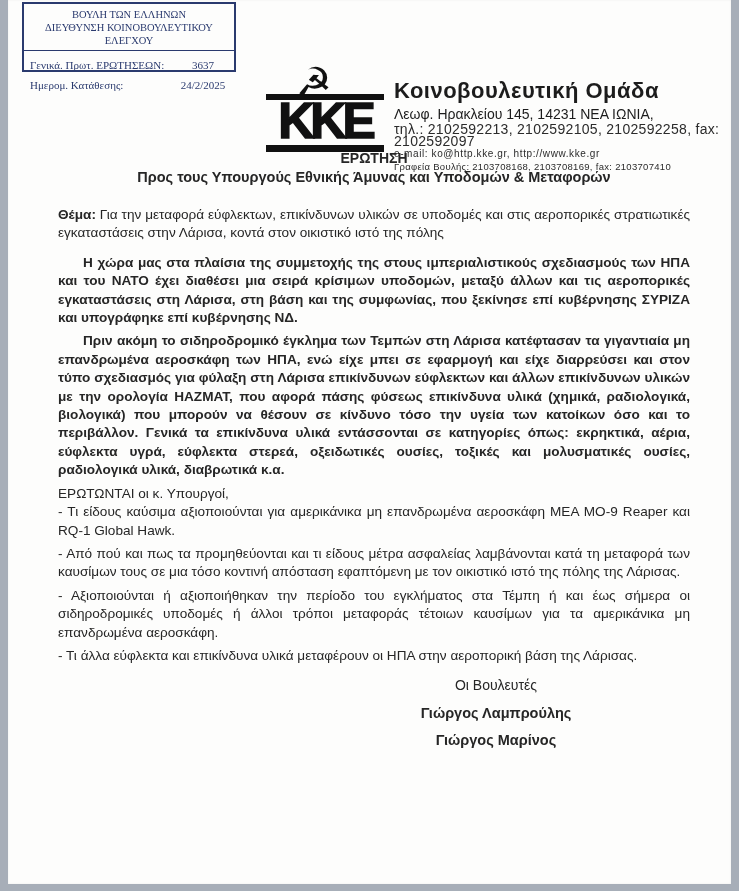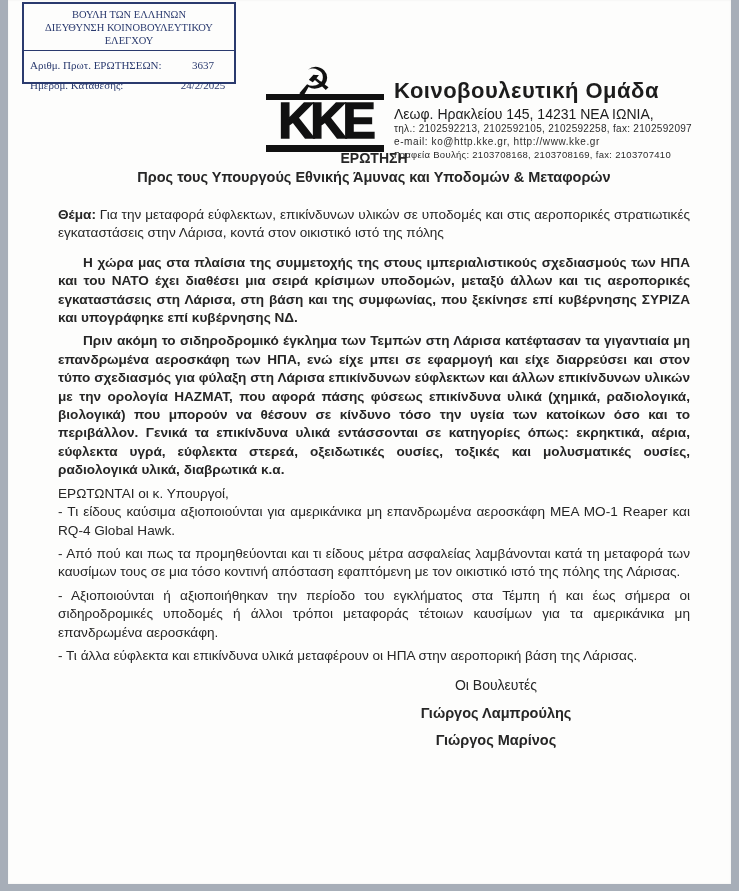--- a/index.html
+++ b/index.html
@@ -10,21 +10,21 @@
     position:relative;
     overflow:hidden;
   }
   .page {
     position:absolute; left:8px; top:0; width:723px; height:884px;
     background:#fdfdfc;
     box-shadow:inset 0 0 2px rgba(0,0,0,.08);
   }
   
   .stamp {
-    position:absolute; left:14px; top:2px; width:214px; height:82px;
+    position:absolute; left:14px; top:2px; width:214px; height:70px;
     border:2px solid #2a3a6e; background:#fdfdfc;
     font-family:"Liberation Serif", serif; color:#2a3a6e;
   }
   .stamp-head {
     text-align:center; font-size:10.5px; line-height:13px;
     padding:4px 2px 3px 2px; border-bottom:1.5px solid #2a3a6e;
   }
   .stamp-rows { padding:7px 6px 0 6px; }
   .stamp-row { display:flex; font-size:11px; line-height:14px; margin-bottom:6px; }
   .stamp-row .lbl { flex:0 0 148px; }
@@ -40,21 +40,21 @@
   .kke-bar.top { top:20px; height:6px; }
   .kke-bar.bottom { top:71px; height:7px; }
   .kke-letters {
     position:absolute; top:22px; left:-2px; width:122px;
     font-size:50px; line-height:50px; font-weight:bold; letter-spacing:-4px;
     color:#111; -webkit-text-stroke:1.5px #111; transform:scaleX(1.0);text-align:center;
   }
   .header-text { margin-left:10px; padding-top:4px; color:#1c1c1c; }
   .org-title { font-size:22px; font-weight:bold; line-height:26px; letter-spacing:.5px; }
   .org-address { font-size:14px; line-height:17px; margin-top:2px; }
-  .org-phones { font-size:10px; line-height:12px; letter-spacing:.3px; color:#2b2b2b; }
+  .org-phones { font-size:14px; line-height:12px; letter-spacing:.3px; color:#2b2b2b; }
   .org-email { font-size:10px; line-height:13px; letter-spacing:.6px; color:#2b2b2b; }
   .org-offices { font-size:9.5px; line-height:13px; letter-spacing:.3px; color:#2b2b2b; }
   
   .content {
     position:absolute; left:50px; top:150px; width:632px;
     color:#262626; font-size:13.6px; line-height:18.4px;
   }
   .doc-heading { text-align:center; font-weight:bold; font-size:14px; line-height:17px; }
   .doc-addressees { text-align:center; font-weight:bold; font-size:14.5px; line-height:20px; margin-bottom:19px; }
   .subject { text-align:justify; margin-bottom:11px; }
@@ -71,21 +71,21 @@
 
 <div class="page">
 
   <div class="stamp">
     <div class="stamp-head">
       <div>ΒΟΥΛΗ ΤΩΝ ΕΛΛΗΝΩΝ</div>
       <div>ΔΙΕΥΘΥΝΣΗ ΚΟΙΝΟΒΟΥΛΕΥΤΙΚΟΥ ΕΛΕΓΧΟΥ</div>
     </div>
     <div class="stamp-rows">
       <div class="stamp-row">
-        <span class="lbl">Αριθμ. Πρωτ. ΕΡΩΤΗΣΕΩΝ:</span>
+        <span class="lbl">Γενικά. Πρωτ. ΕΡΩΤΗΣΕΩΝ:</span>
         <span class="val">3637</span>
       </div>
       <div class="stamp-row">
         <span class="lbl">Ημερομ. Κατάθεσης:</span>
         <span class="val">24/2/2025</span>
       </div>
     </div>
   </div>
 
   <div class="header">
@@ -107,21 +107,21 @@
   <div class="content">
     <div class="doc-heading">ΕΡΩΤΗΣΗ</div>
     <div class="doc-addressees">Προς τους Υπουργούς Εθνικής Άμυνας και Υποδομών &amp; Μεταφορών</div>
 
     <p class="subject"><b>Θέμα:</b> <span>Για την μεταφορά εύφλεκτων, επικίνδυνων υλικών σε υποδομές και στις αεροπορικές στρατιωτικές εγκαταστάσεις στην Λάρισα, κοντά στον οικιστικό ιστό της πόλης</span></p>
 
     <p class="para">Η χώρα μας στα πλαίσια της συμμετοχής της στους ιμπεριαλιστικούς σχεδιασμούς των ΗΠΑ και του ΝΑΤΟ έχει διαθέσει μια σειρά κρίσιμων υποδομών, μεταξύ άλλων και τις αεροπορικές εγκαταστάσεις στη Λάρισα, στη βάση και της συμφωνίας, που ξεκίνησε επί κυβέρνησης ΣΥΡΙΖΑ και υπογράφηκε επί κυβέρνησης ΝΔ.</p>
     <p class="para">Πριν ακόμη το σιδηροδρομικό έγκλημα των Τεμπών στη Λάρισα κατέφτασαν τα γιγαντιαία μη επανδρωμένα αεροσκάφη των ΗΠΑ, ενώ είχε μπει σε εφαρμογή και είχε διαρρεύσει και στον τύπο σχεδιασμός για φύλαξη στη Λάρισα επικίνδυνων εύφλεκτων και άλλων επικίνδυνων υλικών με την ορολογία HAZMAT, που αφορά πάσης φύσεως επικίνδυνα υλικά (χημικά, ραδιολογικά, βιολογικά) που μπορούν να θέσουν σε κίνδυνο τόσο την υγεία των κατοίκων όσο και το περιβάλλον.  Γενικά τα επικίνδυνα υλικά εντάσσονται σε κατηγορίες όπως: εκρηκτικά, αέρια, εύφλεκτα υγρά, εύφλεκτα στερεά, οξειδωτικές ουσίες, τοξικές και μολυσματικές ουσίες, ραδιολογικά υλικά, διαβρωτικά κ.α.</p>
 
     <div class="q-heading">ΕΡΩΤΩΝΤΑΙ οι κ. Υπουργοί,</div>
-    <p class="question">- Τι είδους καύσιμα αξιοποιούνται για αμερικάνικα μη επανδρωμένα αεροσκάφη ΜΕΑ ΜΟ-1 Reaper και RQ-4 Global Hawk.</p>
+    <p class="question">- Τι είδους καύσιμα αξιοποιούνται για αμερικάνικα μη επανδρωμένα αεροσκάφη ΜΕΑ ΜΟ-9 Reaper και RQ-1 Global Hawk.</p>
     <p class="question">- Από πού και πως τα προμηθεύονται  και τι είδους μέτρα ασφαλείας λαμβάνονται κατά τη μεταφορά των καυσίμων τους σε μια τόσο κοντινή απόσταση εφαπτόμενη με τον οικιστικό ιστό της πόλης της Λάρισας.</p>
     <p class="question">- Αξιοποιούνται ή αξιοποιήθηκαν την περίοδο του εγκλήματος στα Τέμπη ή και έως σήμερα οι σιδηροδρομικές υποδομές ή άλλοι τρόποι μεταφοράς τέτοιων καυσίμων για τα αμερικάνικα μη επανδρωμένα αεροσκάφη.</p>
     <p class="question">- Τι άλλα εύφλεκτα και επικίνδυνα υλικά μεταφέρουν οι ΗΠΑ στην αεροπορική βάση της Λάρισας.</p>
 
     <div class="signature">
       <div class="sig-intro">Οι Βουλευτές</div>
       <div class="sig-name">Γιώργος Λαμπρούλης</div>
       <div class="sig-name">Γιώργος Μαρίνος</div>
     </div>
   </div>

